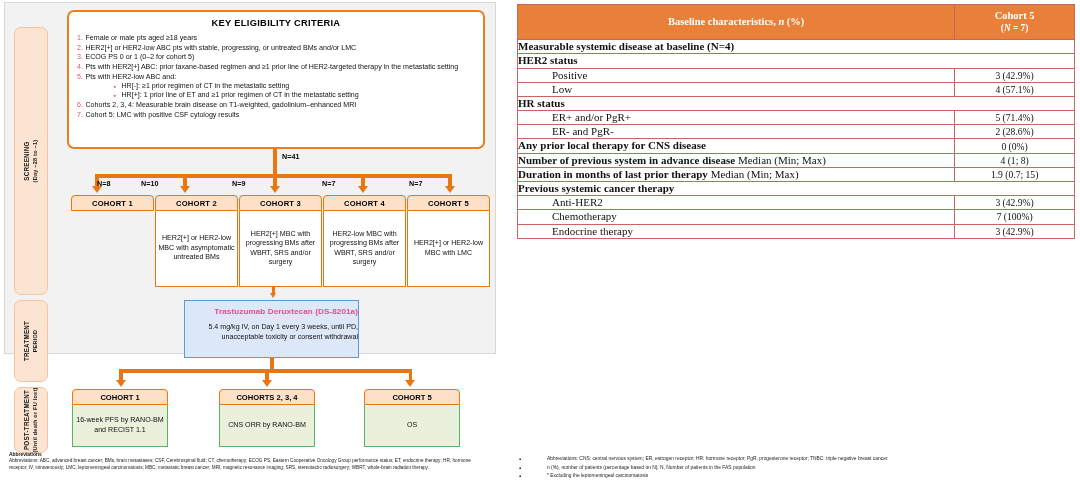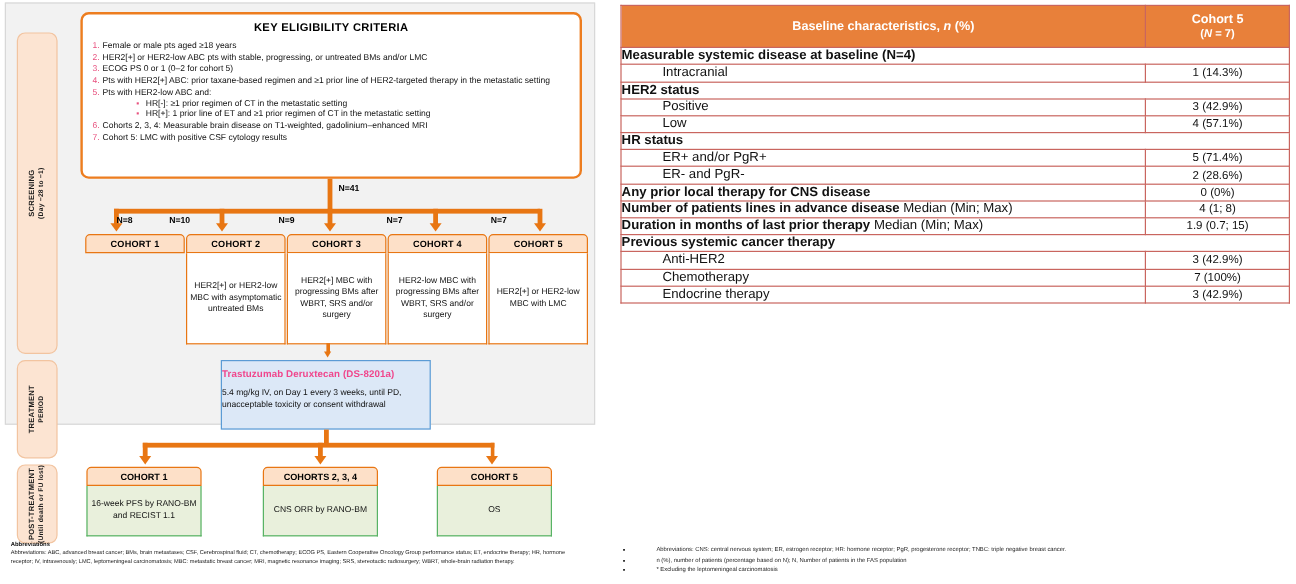--- a/index.html
+++ b/index.html
@@ -112,21 +112,21 @@
   #coh3 { left: 234px; top: 192px; }
   #coh4 { left: 318px; top: 192px; }
   #coh5 { left: 402px; top: 192px; }
   .cohort .bd { height: 76px; }
 
   
   .txbox {
     position: absolute; left: 179px; top: 297px;
     width: 175px; height: 58px;
     background: #dce8f7; border: 1.3px solid #5b9bd5;
-    text-align: left; padding-top: 6px;
+    text-align: right; padding-top: 6px;
   }
   .txbox .drug {
     font-size: 8.1px; font-weight: bold; color: #f0468c;
     letter-spacing: .1px; margin-bottom: 7px;
   }
   .txbox .dose { font-size: 7.1px; color: #111; line-height: 1.36; }
 
   
   .ep { position: absolute; width: 96px; }
   .ep .hd {
@@ -147,21 +147,21 @@
 
   
   .abbr-left {
     position: absolute; left: 9px; top: 452px; width: 478px;
   }
   .abbr-left .t1 { font-size: 4.9px; font-weight: bold; color: #111; }
   .abbr-left .t2 { font-size: 4.7px; color: #222; line-height: 1.5; }
 
   
   .tblwrap { position: absolute; left: 517px; top: 4px; width: 558px; }
-  table.bt { border-collapse: collapse; width: 100%; table-layout: fixed; }
+  table.bt { border-collapse: collapse; width: 100%; table-layout: fixed; font-family: Liberation Serif, serif; }
   table.bt col.c1 { width: 78.5%; }
   table.bt col.c2 { width: 21.5%; }
   table.bt th, table.bt td {
     border: 1.3px solid #c9655f;
     padding: 0;
   }
   table.bt thead th {
     background: #e8803a;
     color: #ffffff;
     font-size: 10.5px; font-weight: bold;
@@ -325,24 +325,20 @@
         <tr>
           <th><span>Baseline characteristics, </span><span class="it">n</span><span> (%)</span></th>
           <th><span>Cohort 5</span><span class="sub2"><span>(</span><span class="it">N</span><span> = 7)</span></span></th>
         </tr>
       </thead>
       <tbody>
         <tr>
             <td class="rowlbl group" colspan="2">Measurable systemic disease at baseline (N=4)</td>
           </tr>
         <tr>
-            <td class="rowlbl indent">Intracranial</td>
-            <td class="rowval">1 (14.3%)</td>
-          </tr>
-        <tr>
             <td class="rowlbl group" colspan="2">HER2  status</td>
           </tr>
         <tr>
             <td class="rowlbl indent">Positive</td>
             <td class="rowval">3 (42.9%)</td>
           </tr>
         <tr>
             <td class="rowlbl indent">Low</td>
             <td class="rowval">4 (57.1%)</td>
           </tr>
@@ -355,21 +351,21 @@
           </tr>
         <tr>
             <td class="rowlbl indent">ER- and PgR-</td>
             <td class="rowval">2 (28.6%)</td>
           </tr>
         <tr>
             <td class="rowlbl group">Any prior local therapy for CNS disease</td>
             <td class="rowval">0 (0%)</td>
           </tr>
         <tr>
-            <td class="rowlbl group"><span>Number of patients lines in advance disease</span><span class="norm">  Median (Min; Max)</span></td>
+            <td class="rowlbl group"><span>Number of previous system in advance disease</span><span class="norm">  Median (Min; Max)</span></td>
             <td class="rowval">4 (1; 8)</td>
           </tr>
         <tr>
             <td class="rowlbl group"><span>Duration in months of last prior therapy</span><span class="norm"> Median (Min; Max)</span></td>
             <td class="rowval">1.9 (0.7; 15)</td>
           </tr>
         <tr>
             <td class="rowlbl group" colspan="2">Previous systemic cancer therapy</td>
           </tr>
         <tr>

